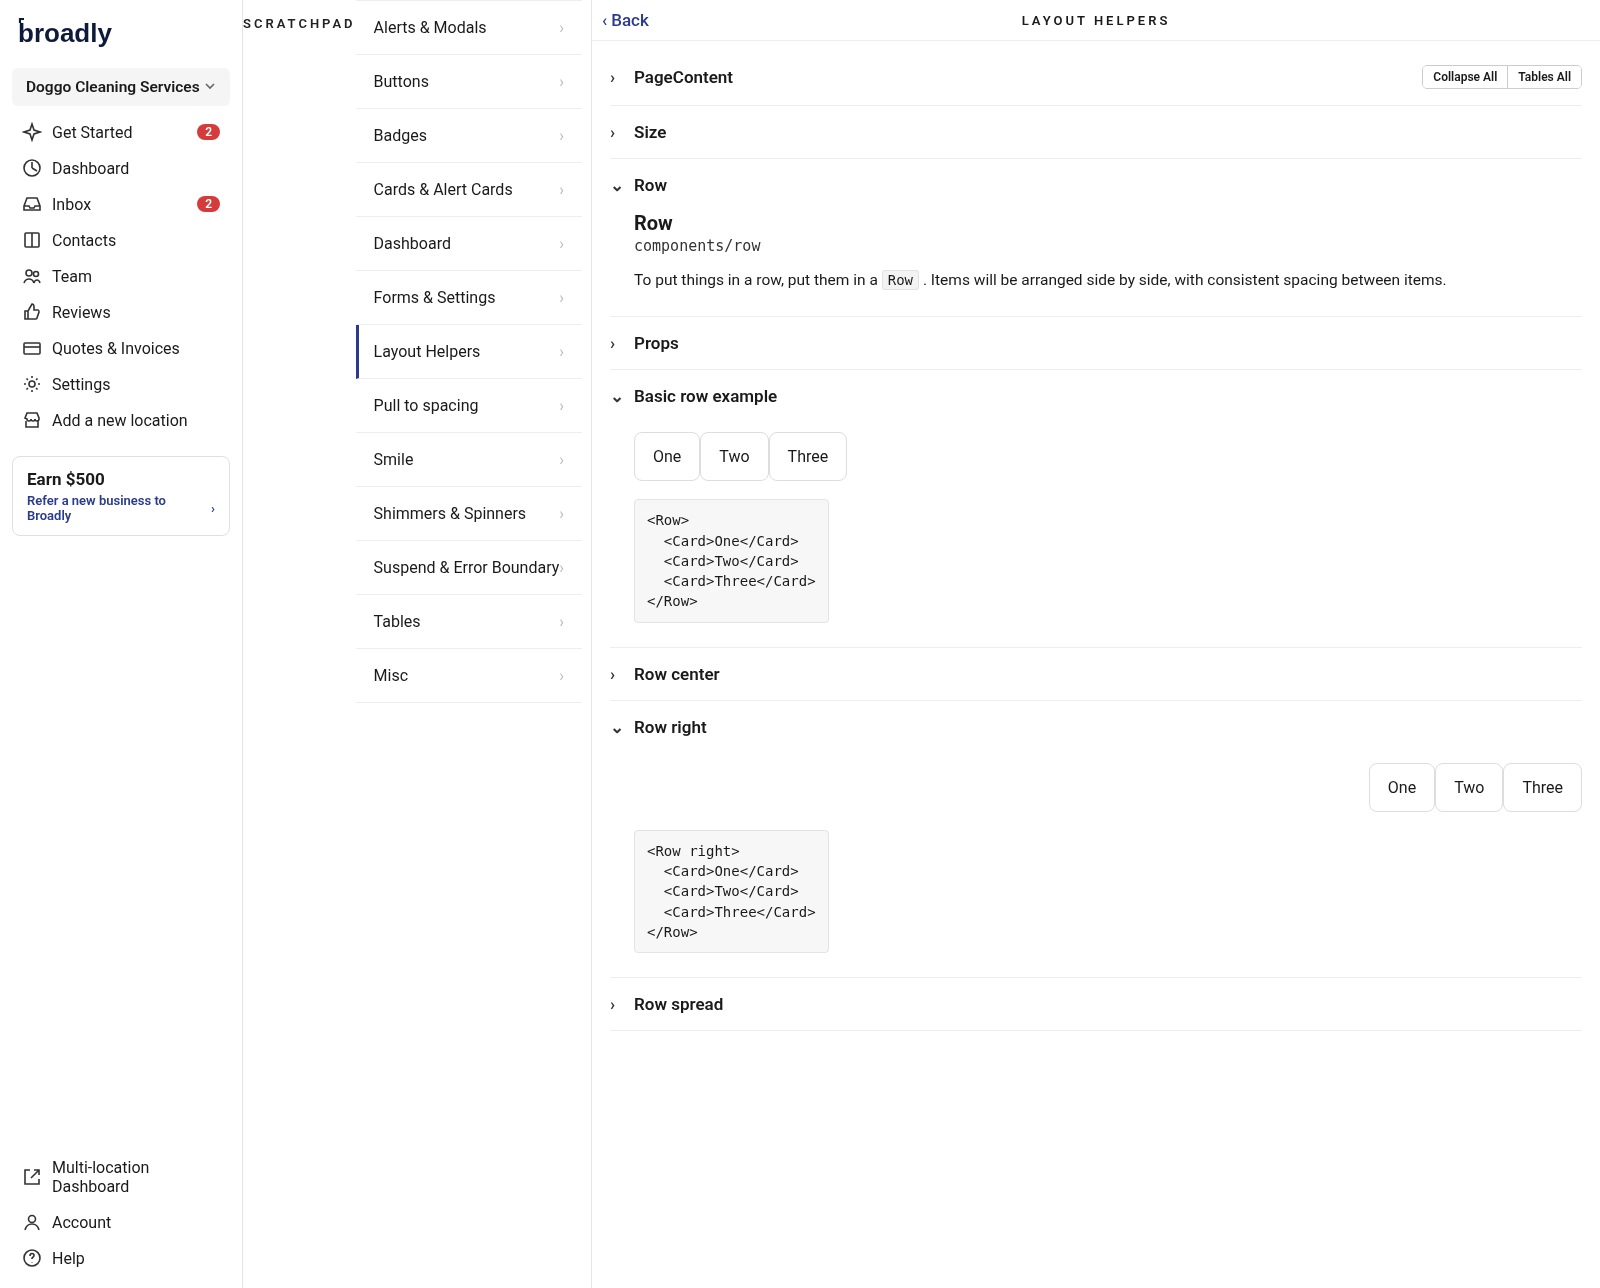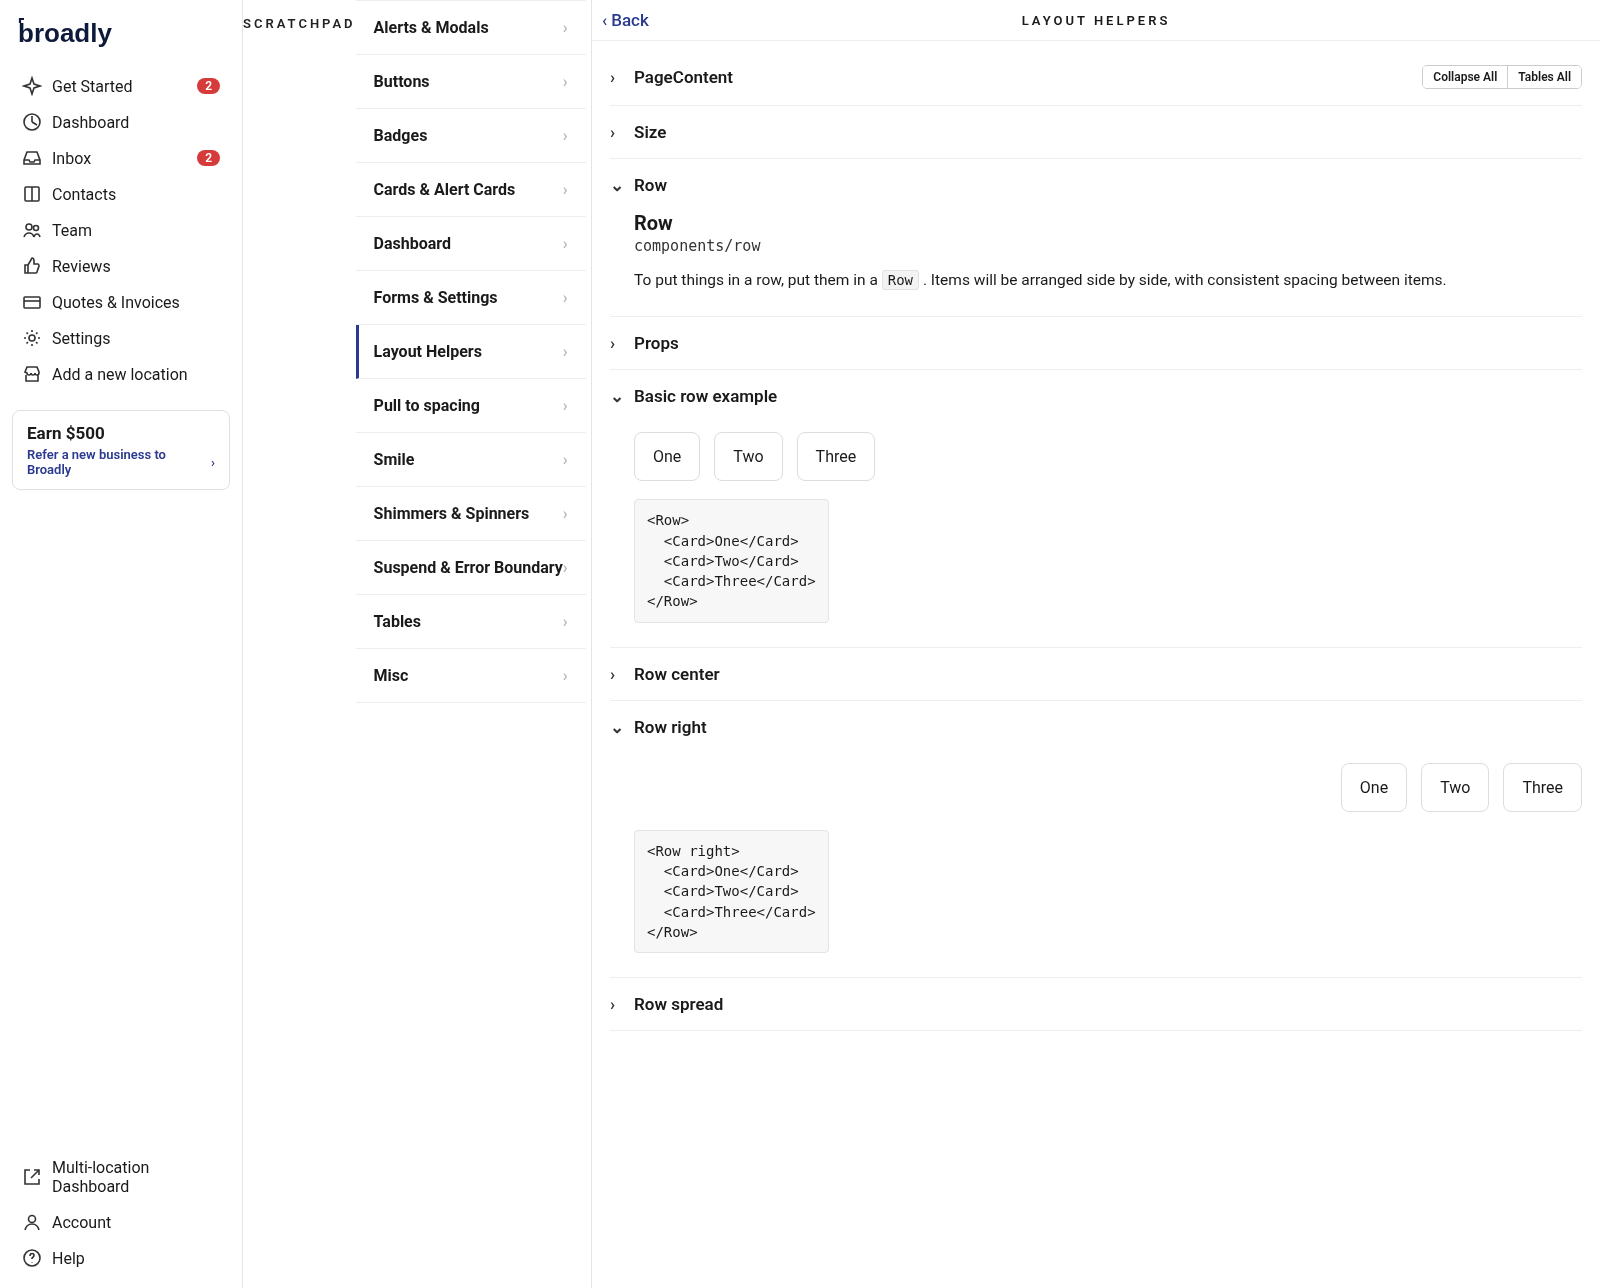--- a/index.html
+++ b/index.html
@@ -19,56 +19,62 @@
 .badge { background: #d63b3b; color: #fff; font-size: 12px; font-weight: 600; border-radius: 10px; padding: 1px 8px; min-width: 20px; text-align: center; }
 .earn-box { border: 1px solid #e0e0e0; border-radius: 8px; padding: 12px 14px; margin-top: 18px; }
 .earn-title { font-weight: 700; font-size: 17px; margin-bottom: 4px; }
 .earn-sub { color: #2a3a8f; font-size: 13px; font-weight: 600; display: flex; align-items: center; gap: 2px; cursor: pointer; }
 .sidebar-spacer { flex: 1; }
 .bottom-nav .nav-item { padding: 8px 10px; }
 
 .col2 { width: 349px; border-right: 1px solid #e5e5e5; display: flex; flex-direction: row; background: #fff; }
 .col2-header { text-align: center; font-size: 13px; letter-spacing: 3px; font-weight: 600; padding: 16px 0 16px; color: #222; }
 .scratch-list { list-style: none; border-top: 1px solid #eee; }
-.scratch-item { padding: 17px 18px; border-bottom: 1px solid #eee; display: flex; justify-content: space-between; align-items: center; cursor: pointer; font-size: 16px; font-weight: bold; }
+.scratch-item { padding: 17px 18px; border-bottom: 1px solid #eee; display: flex; justify-content: space-between; align-items: center; cursor: pointer; font-size: 16px; }
 .scratch-item.active { border-left: 3px solid #2a3a8f; padding-left: 15px; }
 .chev { color: #bbb; font-size: 16px; }
 
 .col3 { flex: 1; display: flex; flex-direction: column; overflow: auto; }
 .col3-header { display: flex; align-items: center; padding: 10px 18px 10px 10px; border-bottom: 1px solid #eee; position: relative; }
 .back-btn { color: #2a3a8f; font-size: 17px; display: flex; align-items: center; gap: 4px; cursor: pointer; font-weight: 500; }
 .col3-title { position: absolute; left: 50%; transform: translateX(-50%); font-size: 13px; letter-spacing: 3px; font-weight: 600; }
 .content { padding: 14px 18px 40px 18px; }
 .section-row { display: flex; align-items: center; gap: 10px; padding: 10px 0; font-size: 17px; font-weight: 600; }
 .toggle-chev { width: 14px; display: inline-block; color: #333; }
 .btn-group { margin-left: auto; display: flex; border: 1px solid #ccc; border-radius: 5px; overflow: hidden; }
 .btn-small { padding: 4px 10px; font-size: 12px; background: #fff; cursor: pointer; }
 .btn-small + .btn-small { border-left: 1px solid #ccc; }
 .sub-block { margin-left: 24px; padding: 6px 0 18px 0; }
 .sub-title { font-size: 20px; font-weight: 700; margin-bottom: 2px; }
 .sub-path { font-family: ui-monospace, Menlo, monospace; font-size: 15px; color: #333; margin-bottom: 14px; }
 .desc { font-size: 15.5px; line-height: 1.5; }
 .code-inline { font-family: ui-monospace, Menlo, monospace; background: #f3f3f3; border: 1px solid #e2e2e2; padding: 1px 5px; border-radius: 3px; font-size: 14px; }
 .hr { border: none; border-top: 1px solid #eee; margin: 6px 0; }
-.cards-row { display: flex; gap: 14px; margin: 10px 0 18px 0; }
+.cards-row { display: flex; margin: 10px 0 18px 0; }
 .cards-row.right { justify-content: flex-end; }
 .card { border: 1px solid #ddd; border-radius: 8px; padding: 14px 18px; font-size: 16px; background: #fff; }
 .code-block { font-family: ui-monospace, Menlo, monospace; background: #f7f7f7; border: 1px solid #e3e3e3; border-radius: 4px; padding: 10px 12px; font-size: 14px; line-height: 1.45; white-space: pre; display: inline-block; min-width: 165px; }
 </style>
 </head>
 <body>
 
 <div class="app">
 
   <div class="sidebar">
     <div class="logo">
       <svg width="122" height="30" viewBox="0 0 122 30">
         <text x="0" y="24" font-family="Arial" font-size="26" font-weight="800" fill="#0e1a3a">broadly</text>
         <path d="M2 5 L2 1 L6 1" stroke="#0e1a3a" stroke-width="2.2" fill="none"></path>
       </svg>
+    </div>
+    <div class="org-select">
+      <span class="org-select-text">Doggo Cleaning Services</span>
+      <span><svg width="12" height="12" viewBox="0 0 12 12">
+            <path d="M2 4l4 4 4-4" stroke="#666" stroke-width="1.6" fill="none"></path>
+          </svg></span>
     </div>
     <ul class="nav-list">
       <li class="nav-item">
         <span class="nav-icon">
             <svg width="20" height="20" viewBox="0 0 20 20">
               <path d="M10 2l2 6 6 2-6 2-2 6-2-6-6-2 6-2z"></path>
             </svg>
           </span>
         <span class="nav-label">Get Started</span>
         <span class="badge">2</span>

